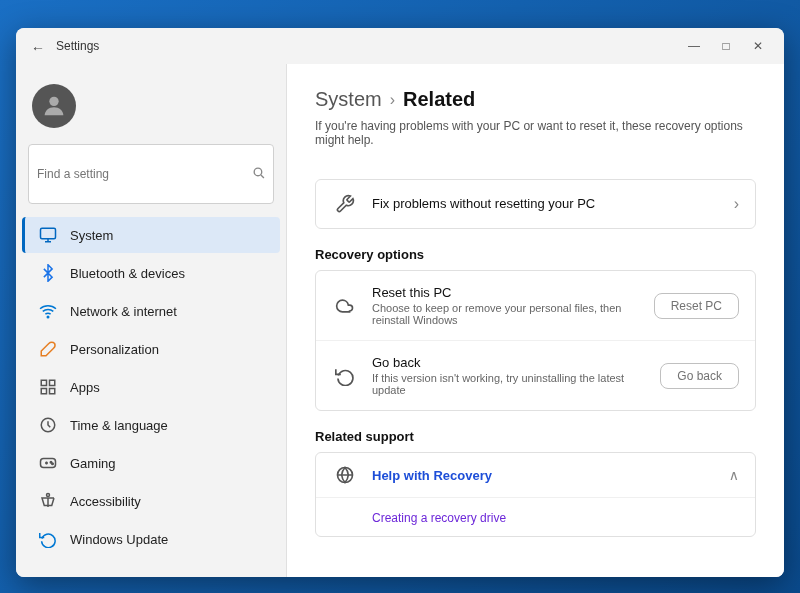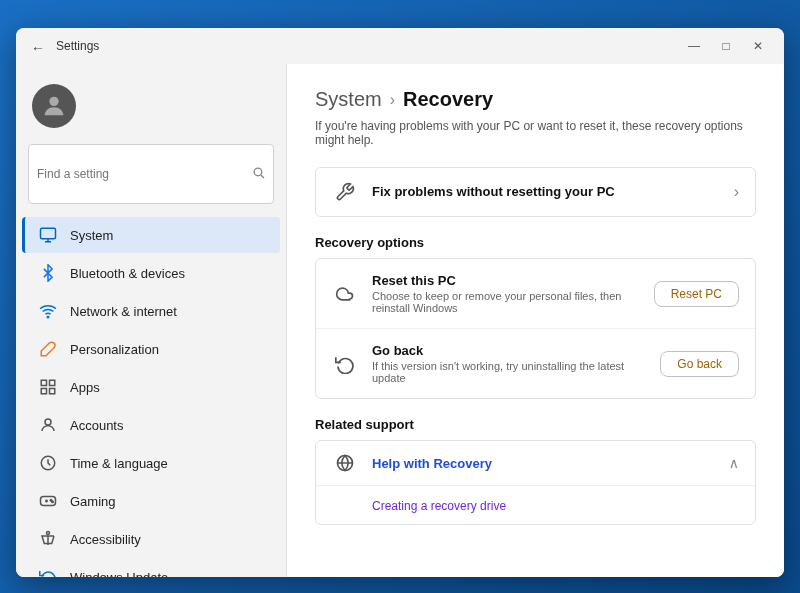--- a/index.html
+++ b/index.html
@@ -159,21 +159,21 @@
       font-weight: 700;
       color: #111;
     }
     .breadcrumb .chevron {
       font-size: 16px;
       color: #888;
     }
     .subtitle {
       font-size: 12px;
       color: #555;
-      margin-bottom: 20px;
+      margin-bottom: 32px;
     }
     .option-card {
       border: 1px solid #e0e0e0;
       border-radius: 6px;
       margin-bottom: 2px;
       background: white;
       overflow: hidden;
     }
     .option-row {
       display: flex;
@@ -185,41 +185,41 @@
     .option-icon {
       font-size: 20px;
       width: 26px;
       display: flex; align-items: center; justify-content: center;
       color: #555;
       flex-shrink: 0;
     }
     .option-text { flex: 1; }
     .option-title {
       font-size: 13px;
-      font-weight: 700;
+      font-weight: 400;
       color: #111;
       margin-bottom: 2px;
     }
     .option-desc {
       font-size: 11px;
       color: #666;
     }
     .option-action {
       display: flex;
       align-items: center;
       gap: 6px;
     }
     .option-btn {
       padding: 5px 16px;
       border: 1px solid #c0c0c0;
       border-radius: 8px;
       background: white;
       font-size: 12px;
       cursor: pointer;
-      color: #a16207;
+      color: #737373;
       white-space: nowrap;
     }
     .chevron-right {
       font-size: 16px;
       color: #888;
     }
     .section-label {
       font-size: 13px;
       font-weight: 700;
       color: #111;
@@ -339,29 +339,20 @@
           <svg viewBox="0 0 24 24" fill="none" stroke="#555" stroke-width="2">
               <rect x="3" y="3" width="7" height="7"></rect>
               <rect x="14" y="3" width="7" height="7"></rect>
               <rect x="3" y="14" width="7" height="7"></rect>
               <rect x="14" y="14" width="7" height="7"></rect>
             </svg>
         </span>
         <span>Apps</span>
       </div>
 
-      <div class="nav-item">
-        <span class="nav-icon">
-          <svg viewBox="0 0 24 24" fill="none" stroke="#555" stroke-width="2">
-              <circle cx="12" cy="8" r="4"></circle>
-              <path d="M4 20c0-4 3.6-7 8-7s8 3 8 7"></path>
-            </svg>
-        </span>
-        <span>Accounts</span>
-      </div>
 
       <div class="nav-item">
         <span class="nav-icon">
           <svg viewBox="0 0 24 24" fill="none" stroke="#555" stroke-width="2">
               <circle cx="12" cy="12" r="9"></circle>
               <polyline points="12 7 12 12 15 15"></polyline>
             </svg>
         </span>
         <span>Time &amp; language</span>
       </div>
@@ -399,21 +390,21 @@
             </svg>
         </span>
         <span>Windows Update</span>
       </div>
     </div>
 
     <div class="main">
       <div class="breadcrumb">
         <span>System</span>
         <span class="chevron">›</span>
-        <span class="crumb-bold">Recovery</span>
+        <span class="crumb-bold">Related</span>
       </div>
       <p class="subtitle">If you're having problems with your PC or want to reset it, these recovery options might help.</p>
 
       <div class="option-card">
         <div class="option-row">
           <span class="option-icon">
             <svg width="20" height="20" viewBox="0 0 24 24" fill="none" stroke="#555" stroke-width="2">
                 <path d="M14.7 6.3a1 1 0 000 1.4l1.6 1.6a1 1 0 001.4 0l3.77-3.77a6 6 0 01-7.94 7.94l-6.91 6.91a2.12 2.12 0 01-3-3l6.91-6.91a6 6 0 017.94-7.94l-3.76 3.76z"></path>
               </svg>
           </span>

